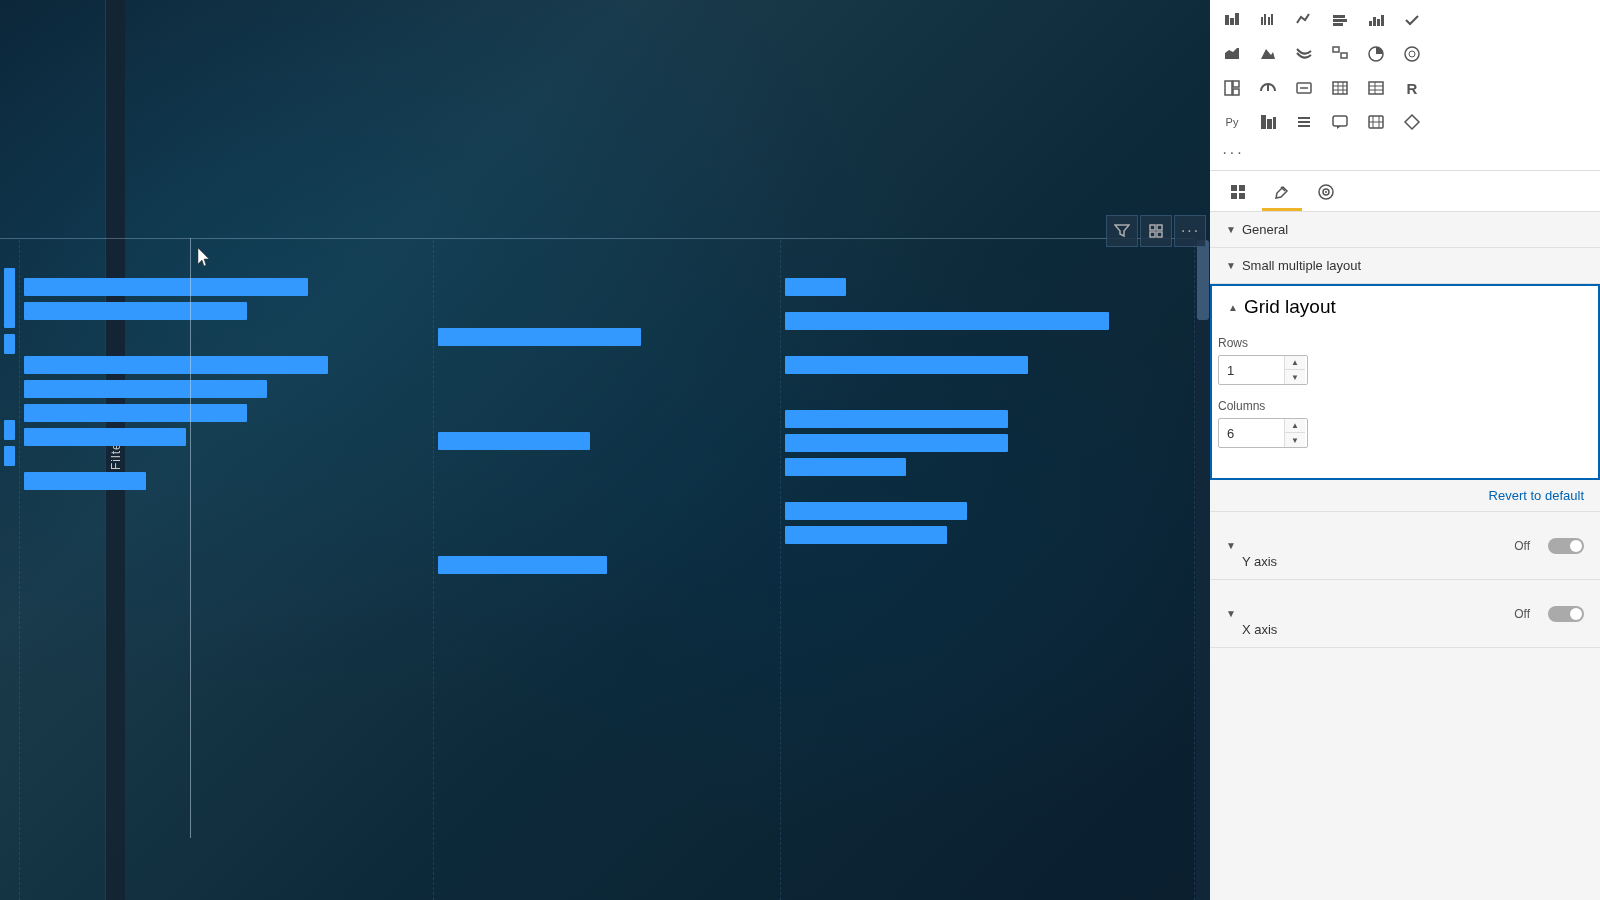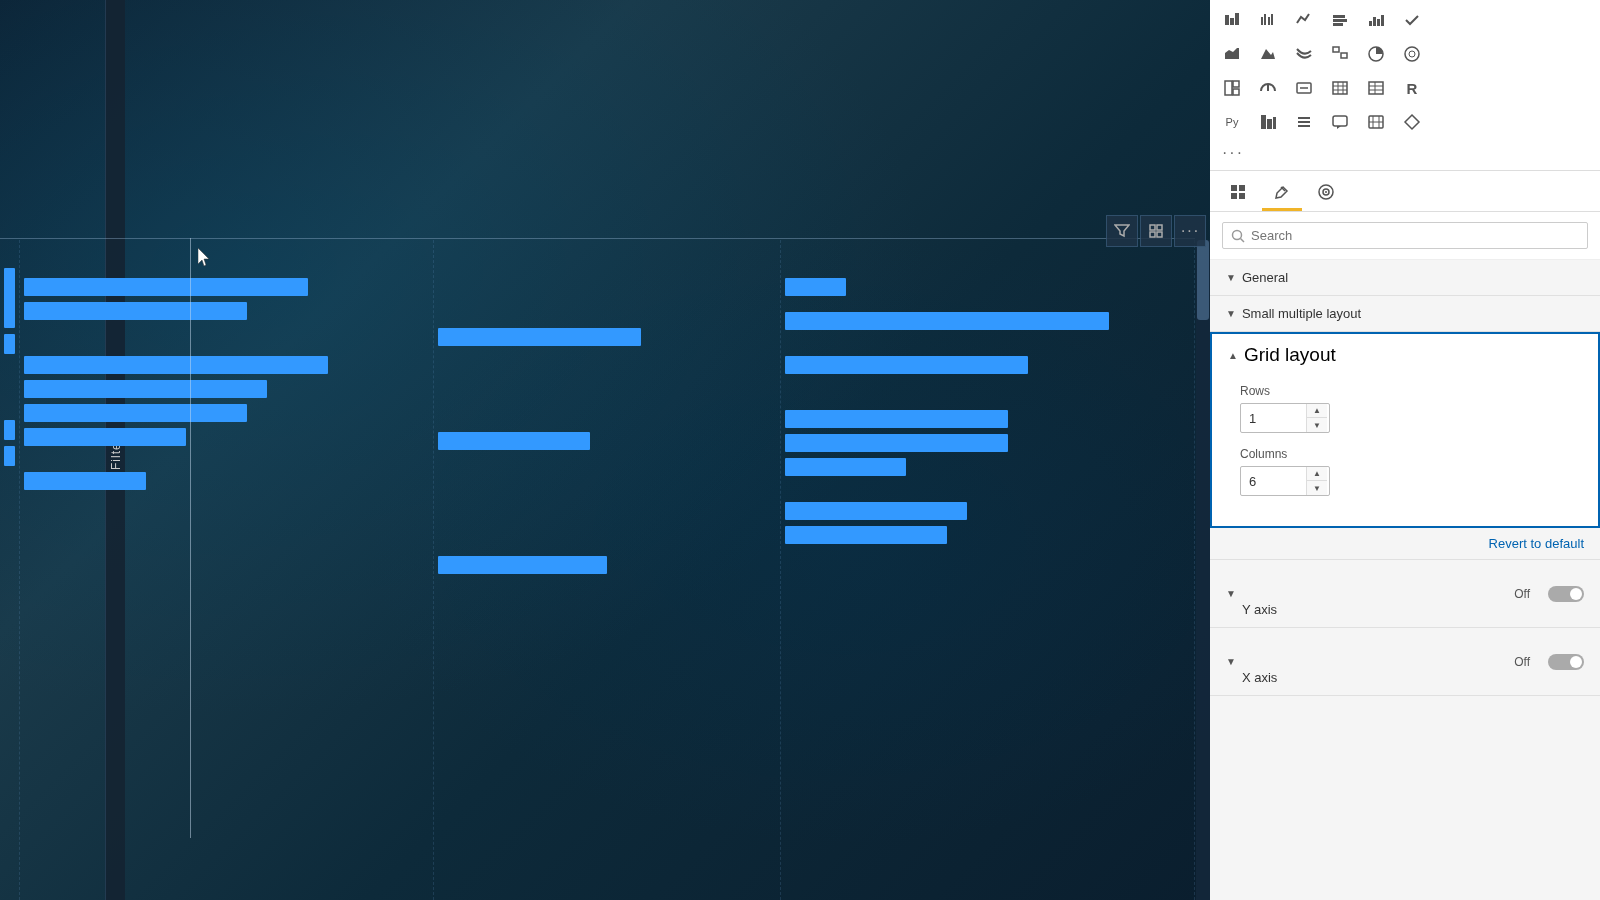--- a/index.html
+++ b/index.html
@@ -286,21 +286,21 @@
       font-size: 10px;
     }
 
     .grid-layout-header .label {
       font-size: 19px;
       color: #000000;
       font-weight: 500;
     }
 
     .grid-layout-body {
-      padding: 8px 28px 16px;
+      padding: 8px 6px 16px;
     }
 
     .field-row {
       margin-bottom: 14px;
     }
 
     .field-label {
       font-size: 12px;
       color: #555;
       margin-bottom: 5px;
@@ -680,29 +680,20 @@
     </div>
     <div class="tab-btn" title="Analytics">
       <svg width="18" height="18" viewBox="0 0 18 18">
           <circle cx="9" cy="9" r="7" fill="none" stroke="#555" stroke-width="1.5"></circle>
           <circle cx="9" cy="9" r="3" fill="none" stroke="#555" stroke-width="1.5"></circle>
           <circle cx="9" cy="9" r="1" fill="#555"></circle>
         </svg>
     </div>
   </div>
 
-  <div class="search-bar">
-    <div class="search-input-wrapper">
-      <svg width="14" height="14" viewBox="0 0 14 14">
-        <circle cx="6" cy="6" r="4.5" fill="none" stroke="#999" stroke-width="1.5"></circle>
-        <line x1="9.5" y1="9.5" x2="13" y2="13" stroke="#999" stroke-width="1.5"></line>
-      </svg>
-      <input type="text" value="" placeholder="Search" style="">
-    </div>
-  </div>
 
   <div class="format-panel">
 
     <div class="section-header">
       <span class="chevron">▼</span>
       <span class="label">General</span>
     </div>
 
     <div class="section-header">
       <span class="chevron">▼</span>

